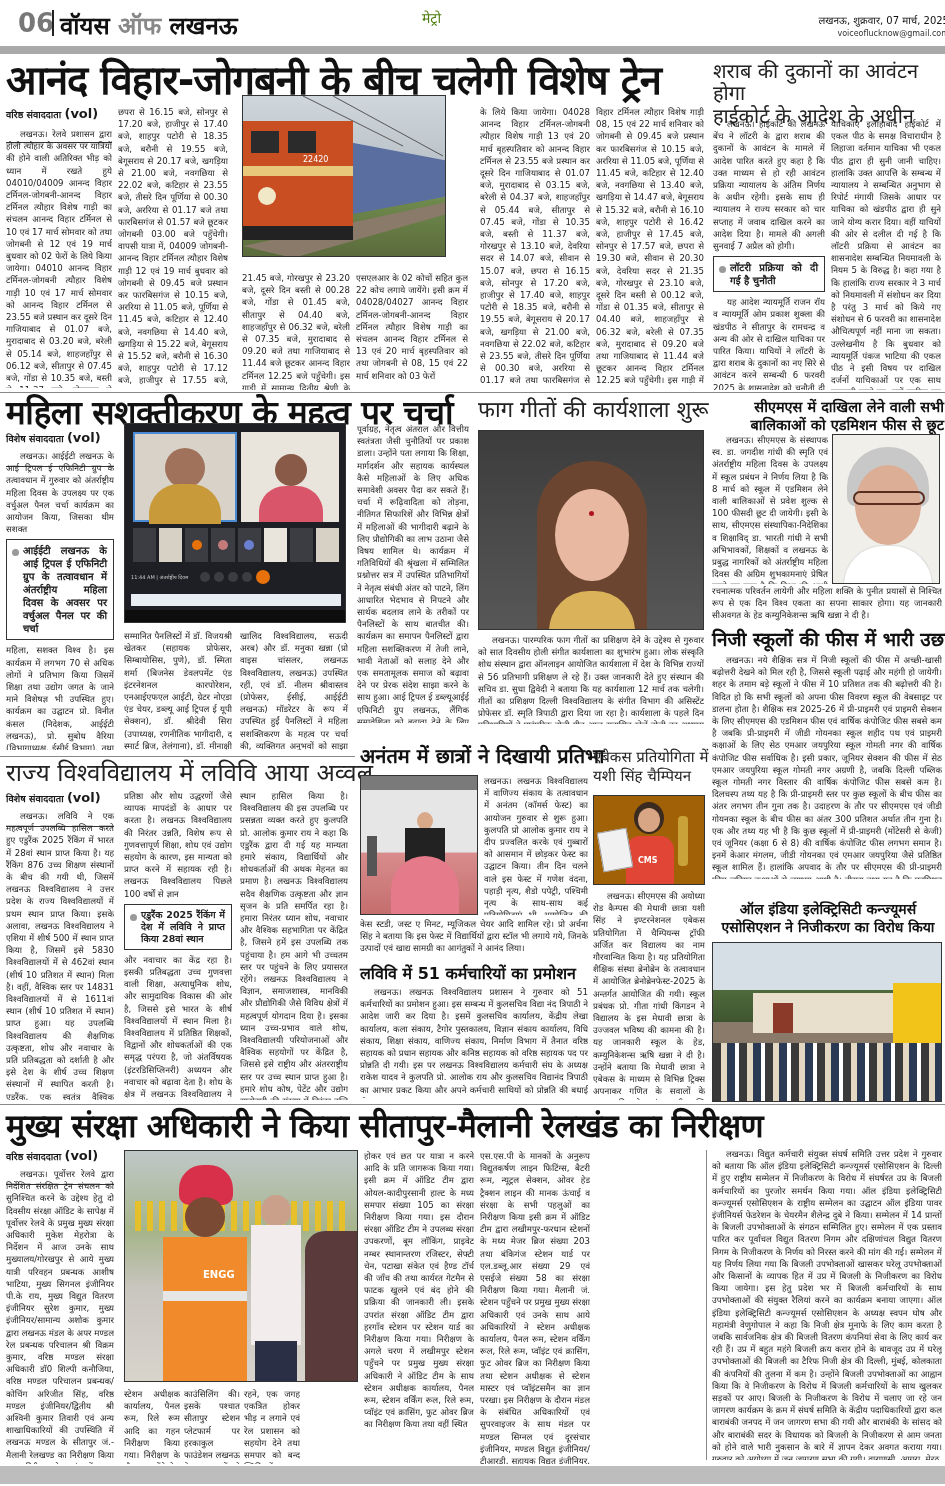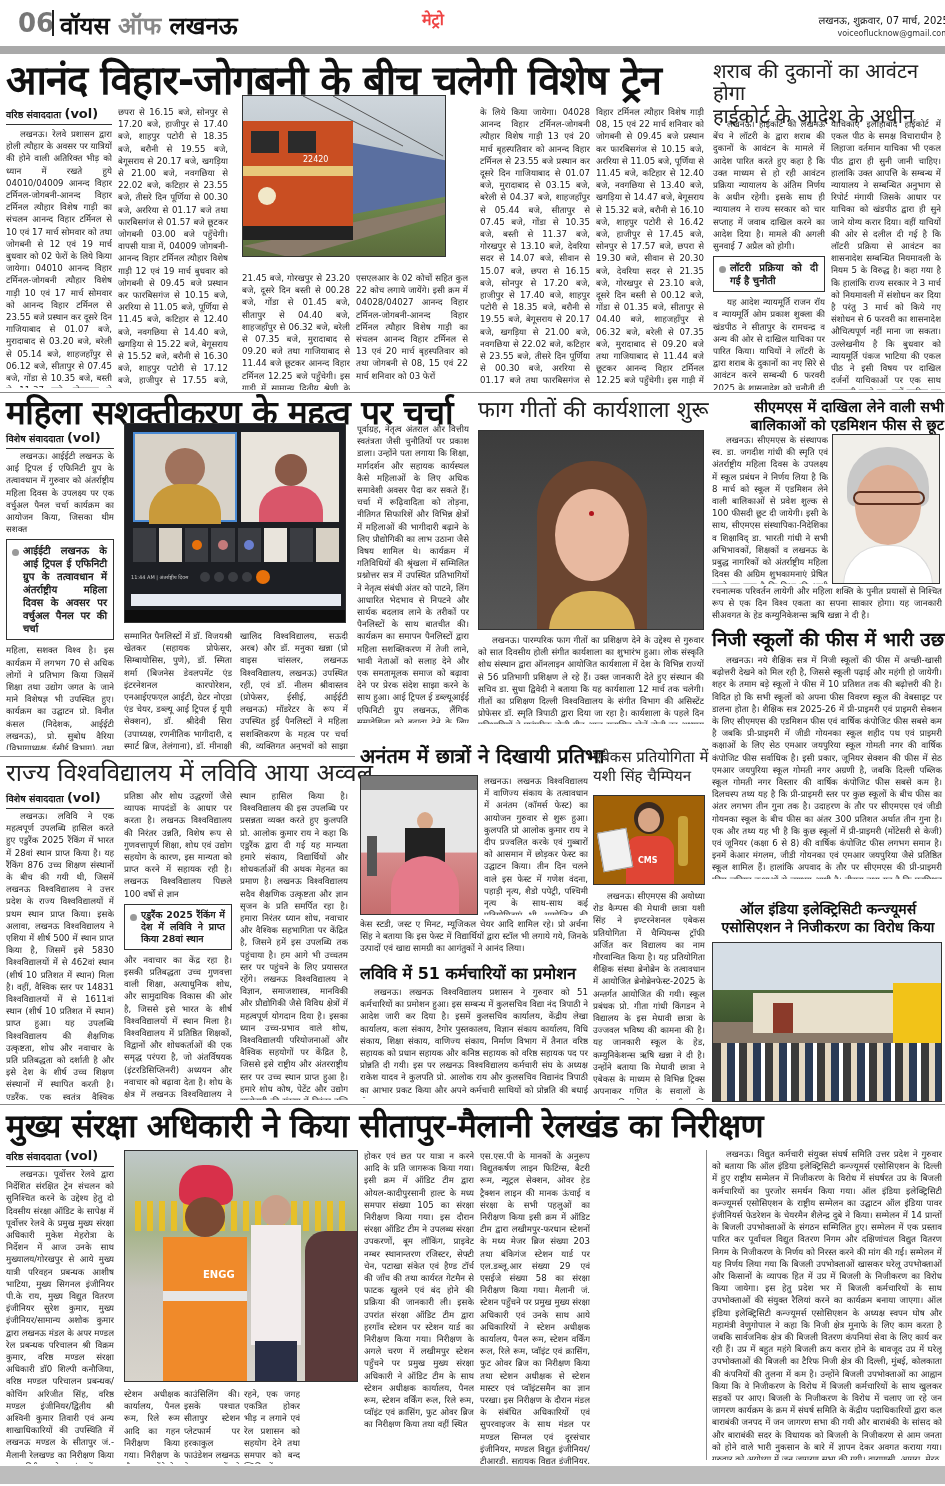--- a/index.html
+++ b/index.html
@@ -3,27 +3,27 @@
 <meta charset="utf-8">
 <style>
 *{box-sizing:border-box;margin:0;padding:0}
 body{width:945px;height:1486px;background:#fff;font-family:"DejaVu Sans",sans-serif;color:#1a1a1a;overflow:hidden;position:relative}
 .abs{position:absolute}
 .masthead{left:12px;top:0;width:945px;height:57px}
 .pg{left:6px;top:8px;font-size:26px;font-weight:bold;color:#777;font-family:"DejaVu Sans",sans-serif}
 .pgbar{left:40px;top:10px;width:2px;height:26px;background:#222}
 .paper{left:48px;top:8px;font-size:24px;font-weight:bold;color:#111}
 .paper .mid{color:#888}
-.sect{left:410px;top:8px;font-size:16px;font-weight:bold;color:#ef4444}
+.sect{left:410px;top:8px;font-size:14px;font-weight:normal;color:#4d7c0f}
 .dateline{right:8px;top:14px;font-size:10px;text-align:right;color:#111;line-height:13px}
 .dateline .mail{font-size:8px;color:#333}
 .rule{left:0;top:46px;width:945px;height:8px;background:#a9a9a9}
 .hl{font-weight:bold;color:#111;white-space:nowrap;line-height:1}
 .hl-thin{font-weight:normal;color:#222;line-height:1.12}
-.byline{font-size:9.5px;font-weight:bold;border-bottom:1.5px solid #333;padding-bottom:3px}
+.byline{font-size:9.5px;font-weight:bold;border-bottom:1.5px solid #333;padding-bottom:21px}
 .byline b{font-size:13px}
 .col{font-size:8.6px;line-height:12.2px;text-align:justify;color:#222;overflow:hidden}
 .col p{text-indent:14px}
 .pull{border:1.5px solid #333;padding:4px 6px 4px 16px;font-size:12.5px;line-height:17px;font-weight:bold;position:relative;color:#222;margin:4px 0}
 .pull:before{content:"";position:absolute;left:5px;top:9px;width:7px;height:7px;border-radius:50%;background:#999}
 .img{overflow:hidden;border:1px solid #333}
 .vline{width:1px;background:#888}
 .hrule{height:1px;background:#888}
 .bottombar{left:0;top:1466px;width:945px;height:18px;background:#bdbdbd}
 </style>

